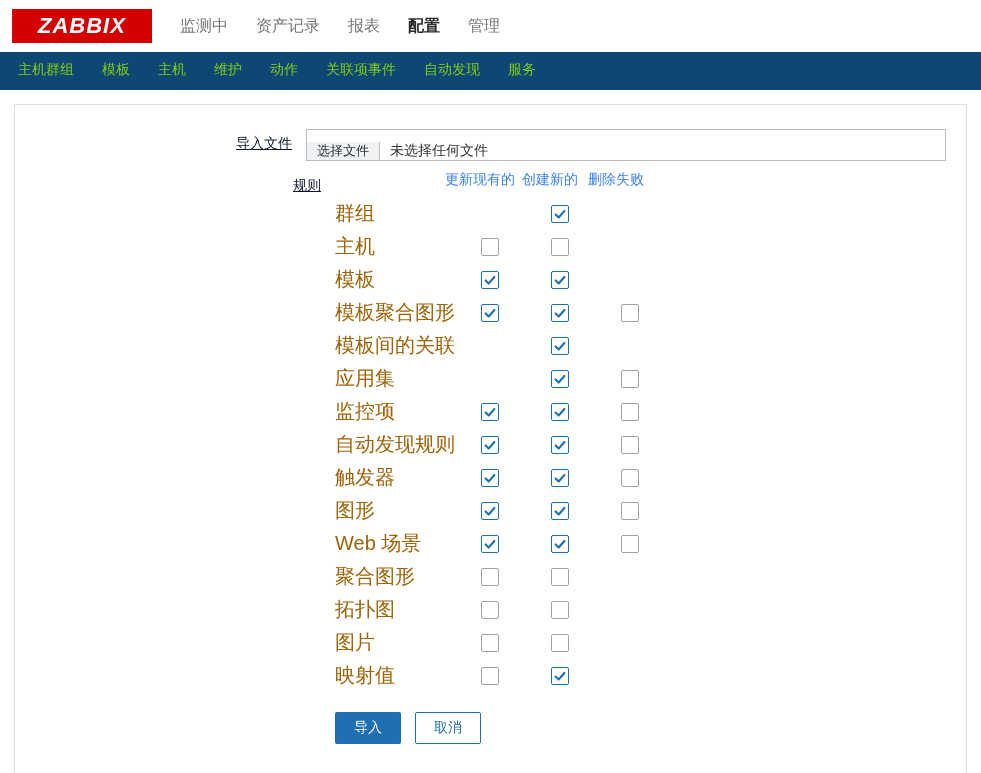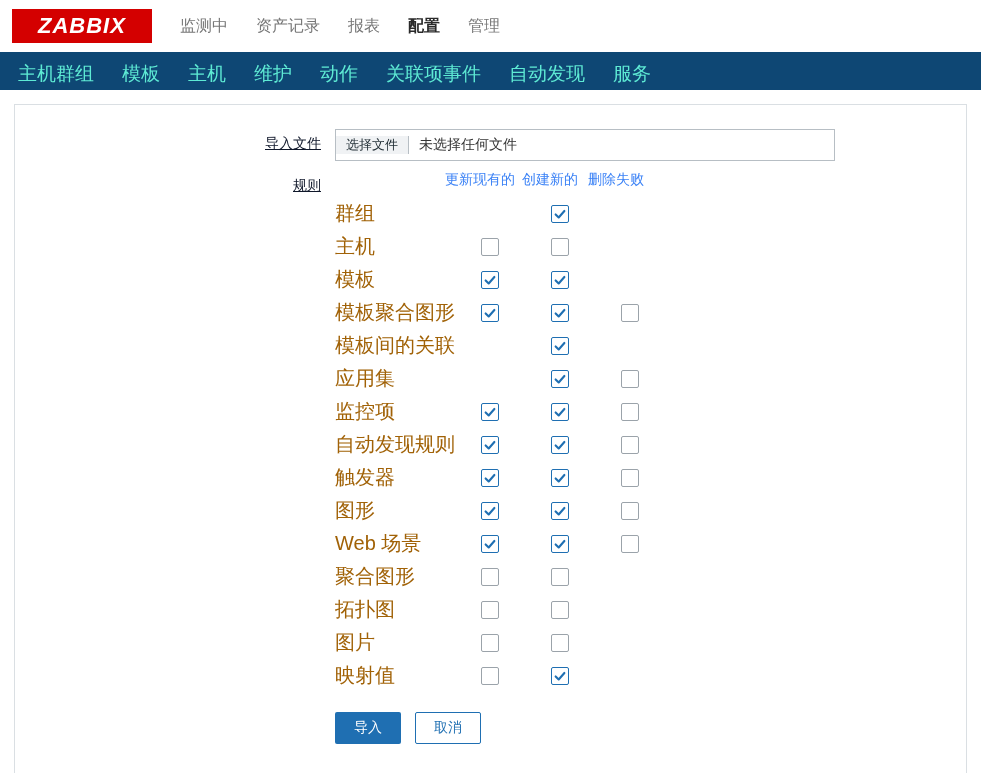--- a/index.html
+++ b/index.html
@@ -59,22 +59,22 @@
     
     background: #0e4774;
     color: #fff;
     display: flex;
     padding: 0 4px;
     height: 38px;
     align-items: stretch;
   }
   .sub-nav-item {
     padding: 9px 14px;
-    color: #5eead4;
-    font-size: 19px;
+    color: #84cc16;
+    font-size: 14px;
     cursor: pointer;
   }
 
   
   .panel {
     margin: 14px 14px 0 14px;
     border: 1px solid #dadfe3;
     background: #fff;
     padding: 24px 20px 28px 20px;
     min-height: 650px;
@@ -93,23 +93,23 @@
     color: #0f172a;
     font-size: 14px;
     text-decoration: underline;
   }
   .form-field { flex: 1; }
 
   
   .file-wrap {
     border: 1px solid #b7bec4;
     display: inline-flex;
-    align-items: center;
+    align-items: flex-end;
     height: 32px;
-    width: 500px;
+    width: 640px;
   }
   .file-btn {
     background: #f0f2f4;
     border-right: 1px solid #b7bec4;
     padding: 0 10px;
     display:flex;align-items:center;
     font-size: 13px;
     cursor: pointer;
   }
   .file-txt {

